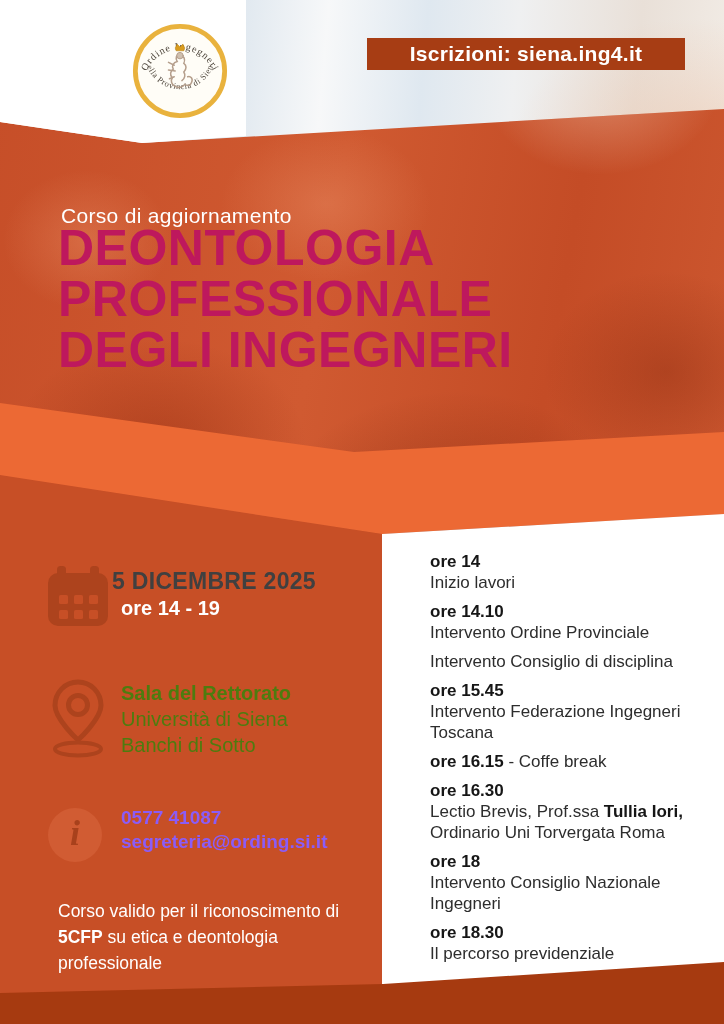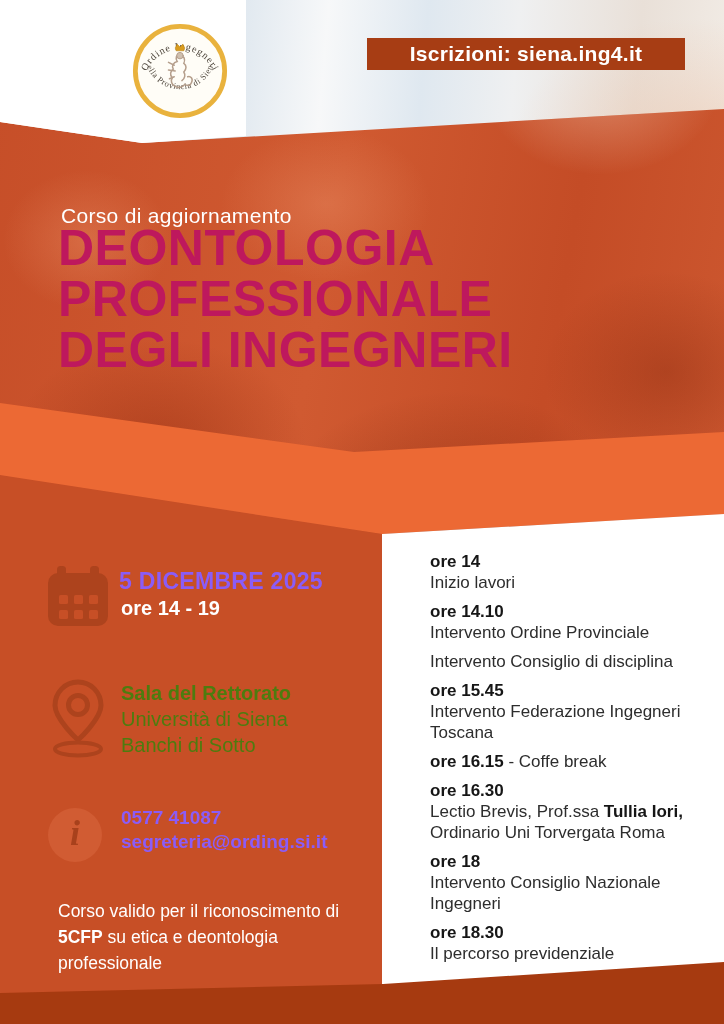--- a/index.html
+++ b/index.html
@@ -70,21 +70,21 @@
     color:#fff;font-weight:bold;font-size:21px;letter-spacing:.3px;
   }
 
   
   .kicker{position:absolute;left:61px;top:195px;color:#fff;font-size:21px;letter-spacing:.3px;margin-top:9px;}
   .title{position:absolute;left:58px;top:223px;color:#be185d;font-weight:bold;
          font-size:50px;line-height:51px;letter-spacing:.5px;white-space:nowrap;}
 
   
   .ico{position:absolute;}
-  .date-head{position:absolute;left:119px;top:568px;color:#8b5cf6;font-size:23px;font-weight:bold;letter-spacing:.3px;}
+  .date-head{position:absolute;left:112px;top:568px;color:#404040;font-size:23px;font-weight:bold;letter-spacing:.3px;}
   .date-time{position:absolute;left:121px;top:597px;color:#fff;font-size:20px;font-weight:bold;}
   .loc{position:absolute;left:121px;top:680px;color:#4d7c0f;font-size:20px;line-height:26px;}
   .loc .b{font-weight:bold;}
   .contact{position:absolute;left:121px;top:806px;color:#8b5cf6;font-size:19px;line-height:24px;font-weight:bold;}
   .info-circle{position:absolute;left:48px;top:808px;width:54px;height:54px;border-radius:50%;
     background:var(--infofill,#d15c33);display:flex;align-items:center;justify-content:center;}
   .info-circle span{font-family:"Liberation Serif","DejaVu Serif",serif;font-style:italic;font-weight:bold;
     font-size:36px;color:var(--darkicon,#a8411c);transform:translateY(-2px);}
   .note{position:absolute;left:58px;top:898px;width:300px;color:#fff;font-size:17.5px;line-height:26px;}
 

